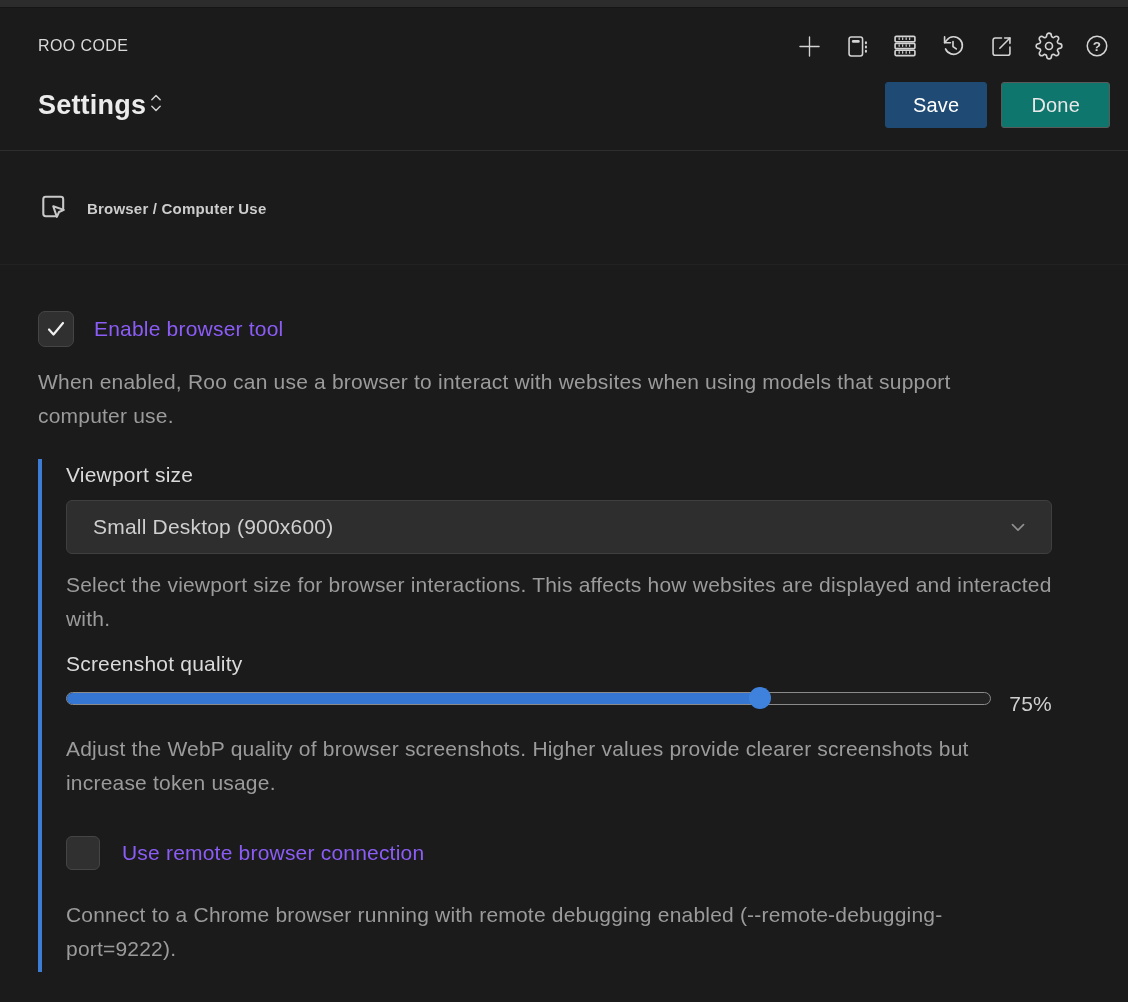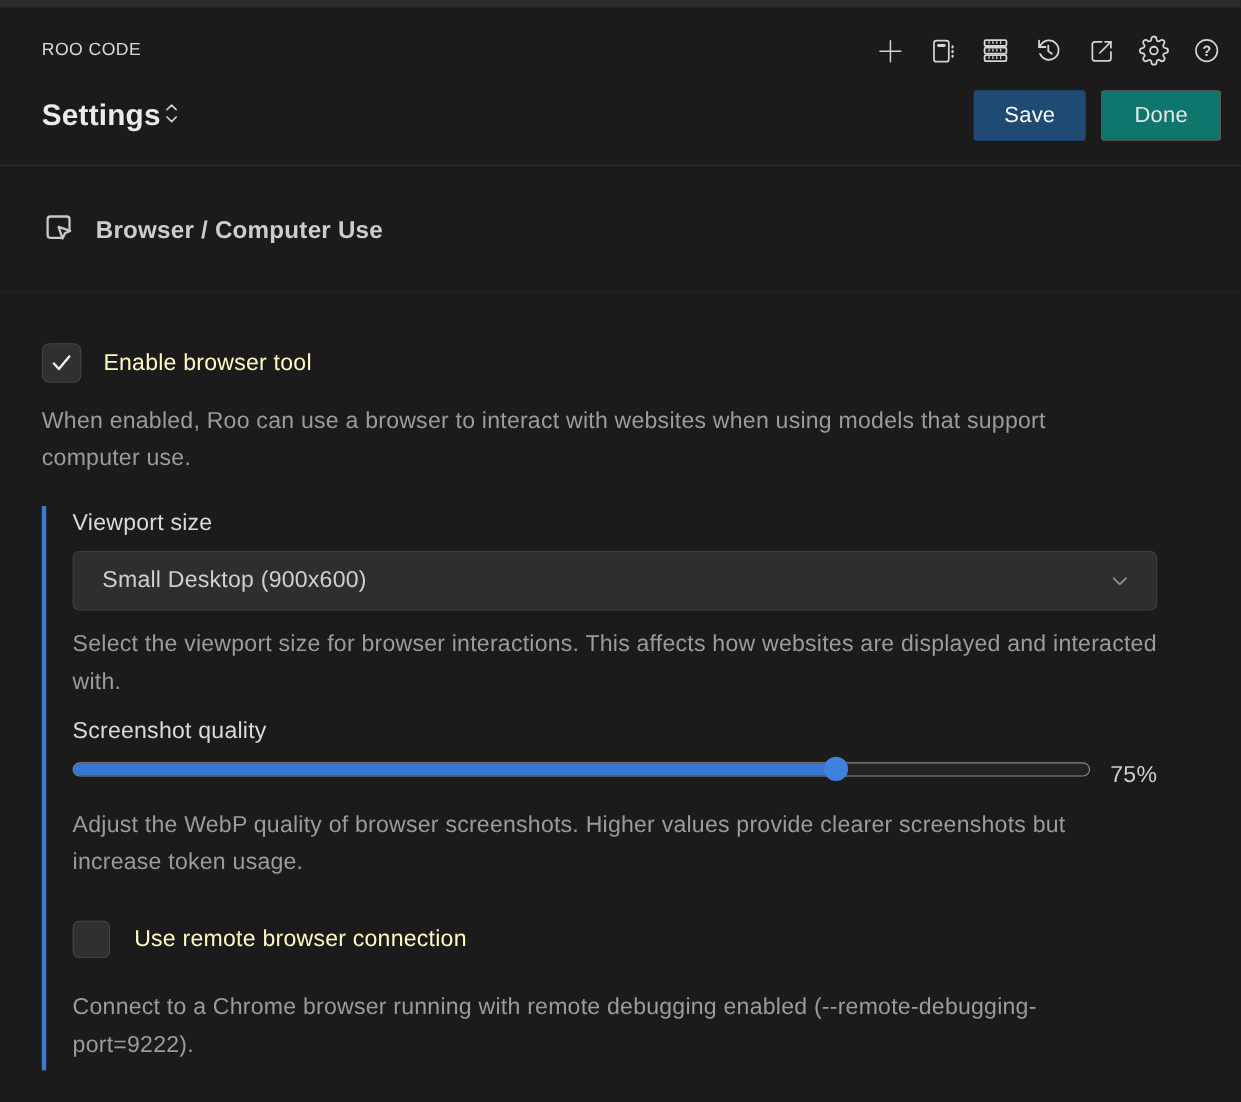--- a/index.html
+++ b/index.html
@@ -37,32 +37,32 @@
   .btn{font-family:"Liberation Sans",sans-serif;font-size:20px;height:46px;border-radius:3px;cursor:pointer;letter-spacing:.2px;}
   .btn-save{background:#1f4a73;color:#ffffff;border:1px solid #1f4a73;padding:0 27px;}
   .btn-done{background:#0f766e;color:#e8e8e8;border:1px solid #5a5a5a;padding:0 29px;}
   
   .section-header{
     display:flex;align-items:center;gap:18px;
     padding:40px 38px 38px 38px;
     border-bottom:1px solid rgba(255,255,255,0.03);
   }
   .section-header svg{stroke:#c9c9c9;fill:none;stroke-width:1.6;stroke-linecap:round;stroke-linejoin:round;}
-  .section-title{margin:0;font-size:22px;font-weight:700;color:#cdcdcd;letter-spacing:.2px;}
+  .section-title{margin:0;font-size:15px;font-weight:700;color:#cdcdcd;letter-spacing:.2px;}
   
   .content{padding:46px 38px 0 38px;}
   .checkbox-row{display:flex;align-items:center;gap:20px;cursor:pointer;}
   .checkbox{
     width:36px;height:36px;flex:0 0 auto;
     background:#303030;border:1px solid #454545;border-radius:7px;
     display:flex;align-items:center;justify-content:center;box-sizing:border-box;
   }
   .checkbox svg{display:none;stroke:#f0f0f0;fill:none;stroke-width:2.2;stroke-linecap:round;stroke-linejoin:round;}
   .checkbox.checked svg{display:block;}
-  .checkbox-label{font-size:21px;color:#fef9c3;cursor:pointer;}
+  .checkbox-label{font-size:21px;color:#8b5cf6;cursor:pointer;}
   .desc{
     margin:18px 0 0 0;font-size:21px;line-height:34px;color:#9b9b9b;
   }
   .desc-enable{max-width:960px;}
   
   .group{
     margin:26px 0 0 0;
     border-left:4px solid #3e7bd2;
     padding:4px 0 6px 24px;
     margin-right:38px;

